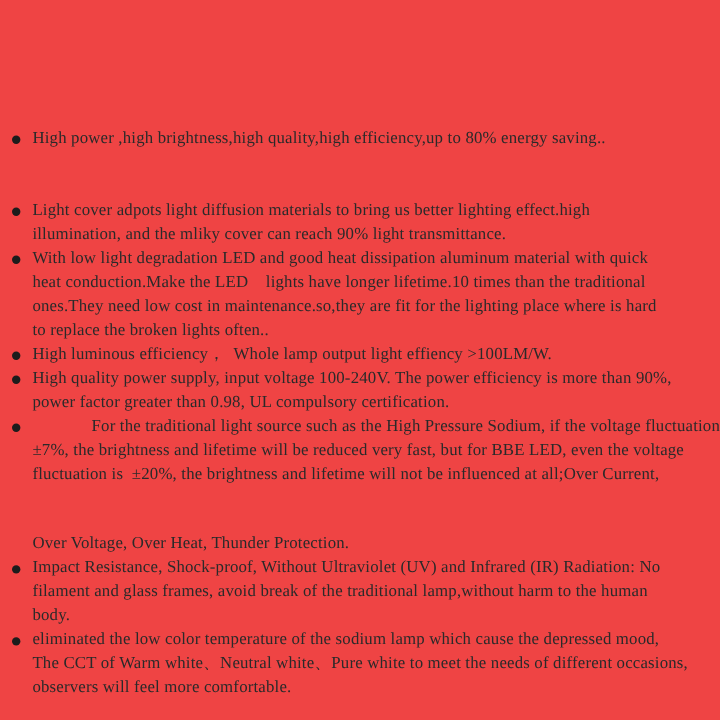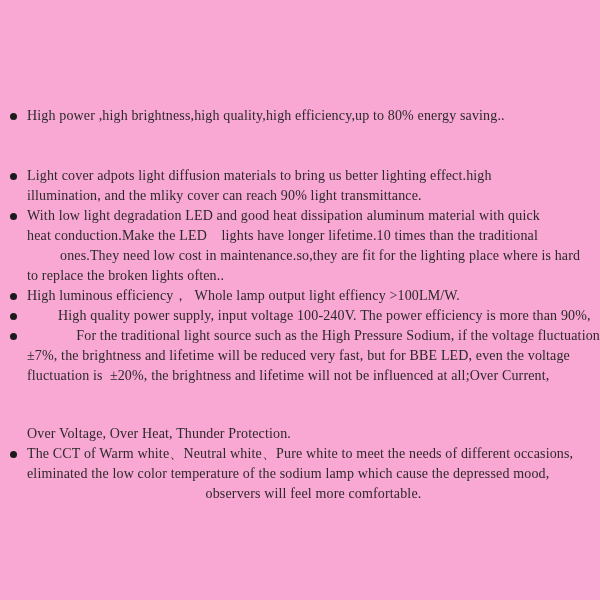--- a/index.html
+++ b/index.html
@@ -4,21 +4,21 @@
 <style>
   html, body {
     margin: 0;
     padding: 0;
     background: #ffffff;
   }
   .doc-page {
     position: relative;
     width: 600px;
     height: 600px;
-    background: #f9a8d4;
+    background: #ef4444;
     overflow: hidden;
     font-family: "Liberation Serif", "DejaVu Serif", serif;
   }
   .feature-list {
     position: absolute;
     left: 0;
     top: 106px;
     width: 600px;
     margin: 0;
     padding: 0;
@@ -59,38 +59,45 @@
       </li>
       <li class="feature-item">
     <span class="bullet" style="background: rgb(28, 28, 28);"></span>
   <div class="feature-line" style="color: rgb(42, 42, 42); margin-top: 40px;">Light cover adpots light diffusion materials to bring us better lighting effect.high</div>
         <div class="feature-line" style="color: rgb(42, 42, 42);">illumination, and the mliky cover can reach 90% light transmittance.</div>
       </li>
       <li class="feature-item">
     <span class="bullet" style="background: rgb(28, 28, 28);"></span>
   <div class="feature-line" style="color: rgb(42, 42, 42);">With low light degradation LED and good heat dissipation aluminum material with quick</div>
         <div class="feature-line" style="color: rgb(42, 42, 42);">heat conduction.Make the LED    lights have longer lifetime.10 times than the traditional</div>
-        <div class="feature-line" style="color: rgb(42, 42, 42); margin-left: 33px;">ones.They need low cost in maintenance.so,they are fit for the lighting place where is hard</div>
+        <div class="feature-line" style="color: rgb(42, 42, 42);">ones.They need low cost in maintenance.so,they are fit for the lighting place where is hard</div>
         <div class="feature-line" style="color: rgb(42, 42, 42);">to replace the broken lights often..</div>
       </li>
       <li class="feature-item">
     <span class="bullet" style="background: rgb(28, 28, 28);"></span>
   <div class="feature-line" style="color: rgb(42, 42, 42);">High luminous efficiency，  Whole lamp output light effiency &gt;100LM/W.</div>
       </li>
       <li class="feature-item">
     <span class="bullet" style="background: rgb(28, 28, 28);"></span>
-  <div class="feature-line" style="color: rgb(42, 42, 42); margin-left: 31px;">High quality power supply, input voltage 100-240V. The power efficiency is more than 90%,</div>
+  <div class="feature-line" style="color: rgb(42, 42, 42);">High quality power supply, input voltage 100-240V. The power efficiency is more than 90%,</div>
+        <div class="feature-line" style="color: rgb(42, 42, 42);">power factor greater than 0.98, UL compulsory certification.</div>
       </li>
       <li class="feature-item">
     <span class="bullet" style="background: rgb(28, 28, 28);"></span>
   <div class="feature-line" style="color: rgb(42, 42, 42); text-align: right;">For the traditional light source such as the High Pressure Sodium, if the voltage fluctuation</div>
         <div class="feature-line" style="color: rgb(42, 42, 42);">±7%, the brightness and lifetime will be reduced very fast, but for BBE LED, even the voltage</div>
         <div class="feature-line" style="color: rgb(42, 42, 42);">fluctuation is  ±20%, the brightness and lifetime will not be influenced at all;Over Current,</div>
         <div class="feature-line" style="color: rgb(42, 42, 42); margin-top: 38px;">Over Voltage, Over Heat, Thunder Protection.</div>
       </li>
       <li class="feature-item">
     <span class="bullet" style="background: rgb(28, 28, 28);"></span>
-  <div class="feature-line" style="color: rgb(42, 42, 42);">The CCT of Warm white、Neutral white、Pure white to meet the needs of different occasions,</div>
-        <div class="feature-line" style="color: rgb(42, 42, 42);">eliminated the low color temperature of the sodium lamp which cause the depressed mood,</div>
-        <div class="feature-line" style="color: rgb(42, 42, 42); text-align: center;">observers will feel more comfortable.</div>
+  <div class="feature-line" style="color: rgb(42, 42, 42);">Impact Resistance, Shock-proof, Without Ultraviolet (UV) and Infrared (IR) Radiation: No</div>
+        <div class="feature-line" style="color: rgb(42, 42, 42);">filament and glass frames, avoid break of the traditional lamp,without harm to the human</div>
+        <div class="feature-line" style="color: rgb(42, 42, 42);">body.</div>
+      </li>
+      <li class="feature-item">
+    <span class="bullet" style="background: rgb(28, 28, 28);"></span>
+  <div class="feature-line" style="color: rgb(42, 42, 42);">eliminated the low color temperature of the sodium lamp which cause the depressed mood,</div>
+        <div class="feature-line" style="color: rgb(42, 42, 42);">The CCT of Warm white、Neutral white、Pure white to meet the needs of different occasions,</div>
+        <div class="feature-line" style="color: rgb(42, 42, 42);">observers will feel more comfortable.</div>
       </li>
     </ul>
 </div>
 
 </body></html>

